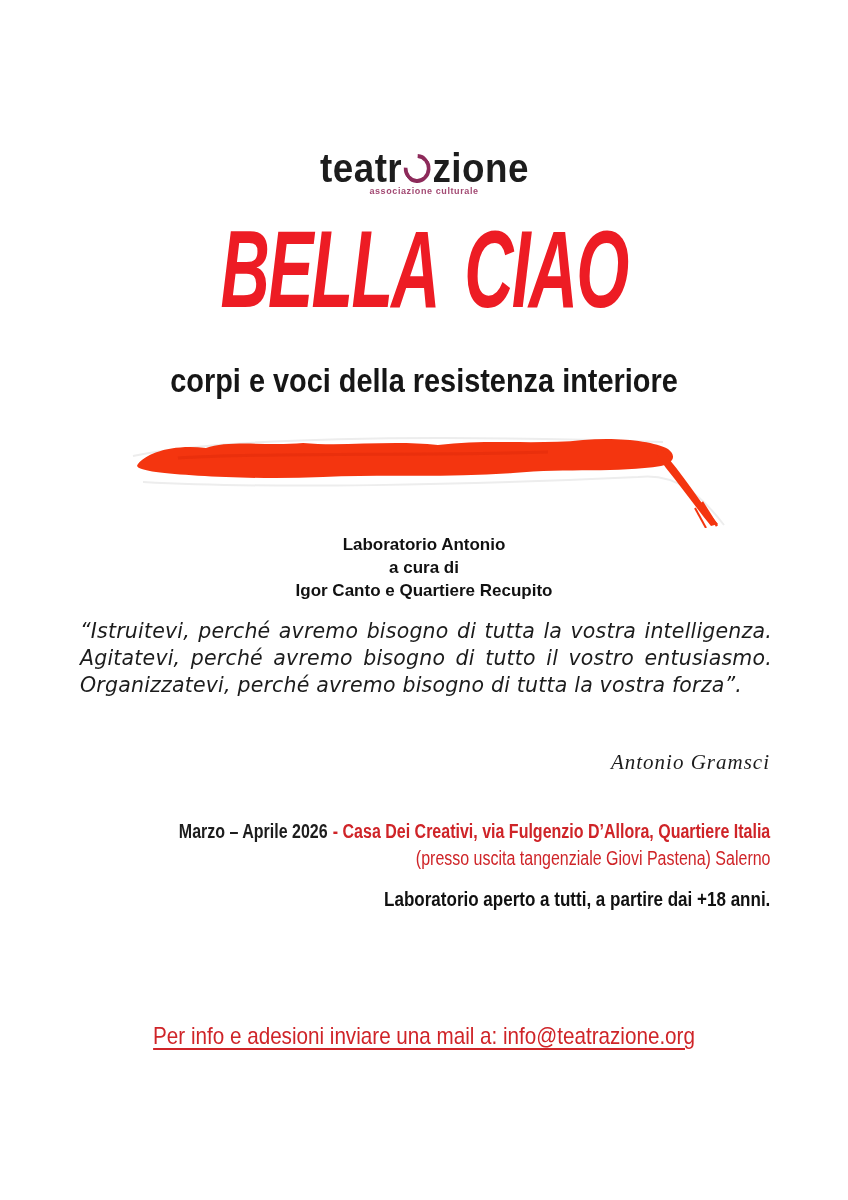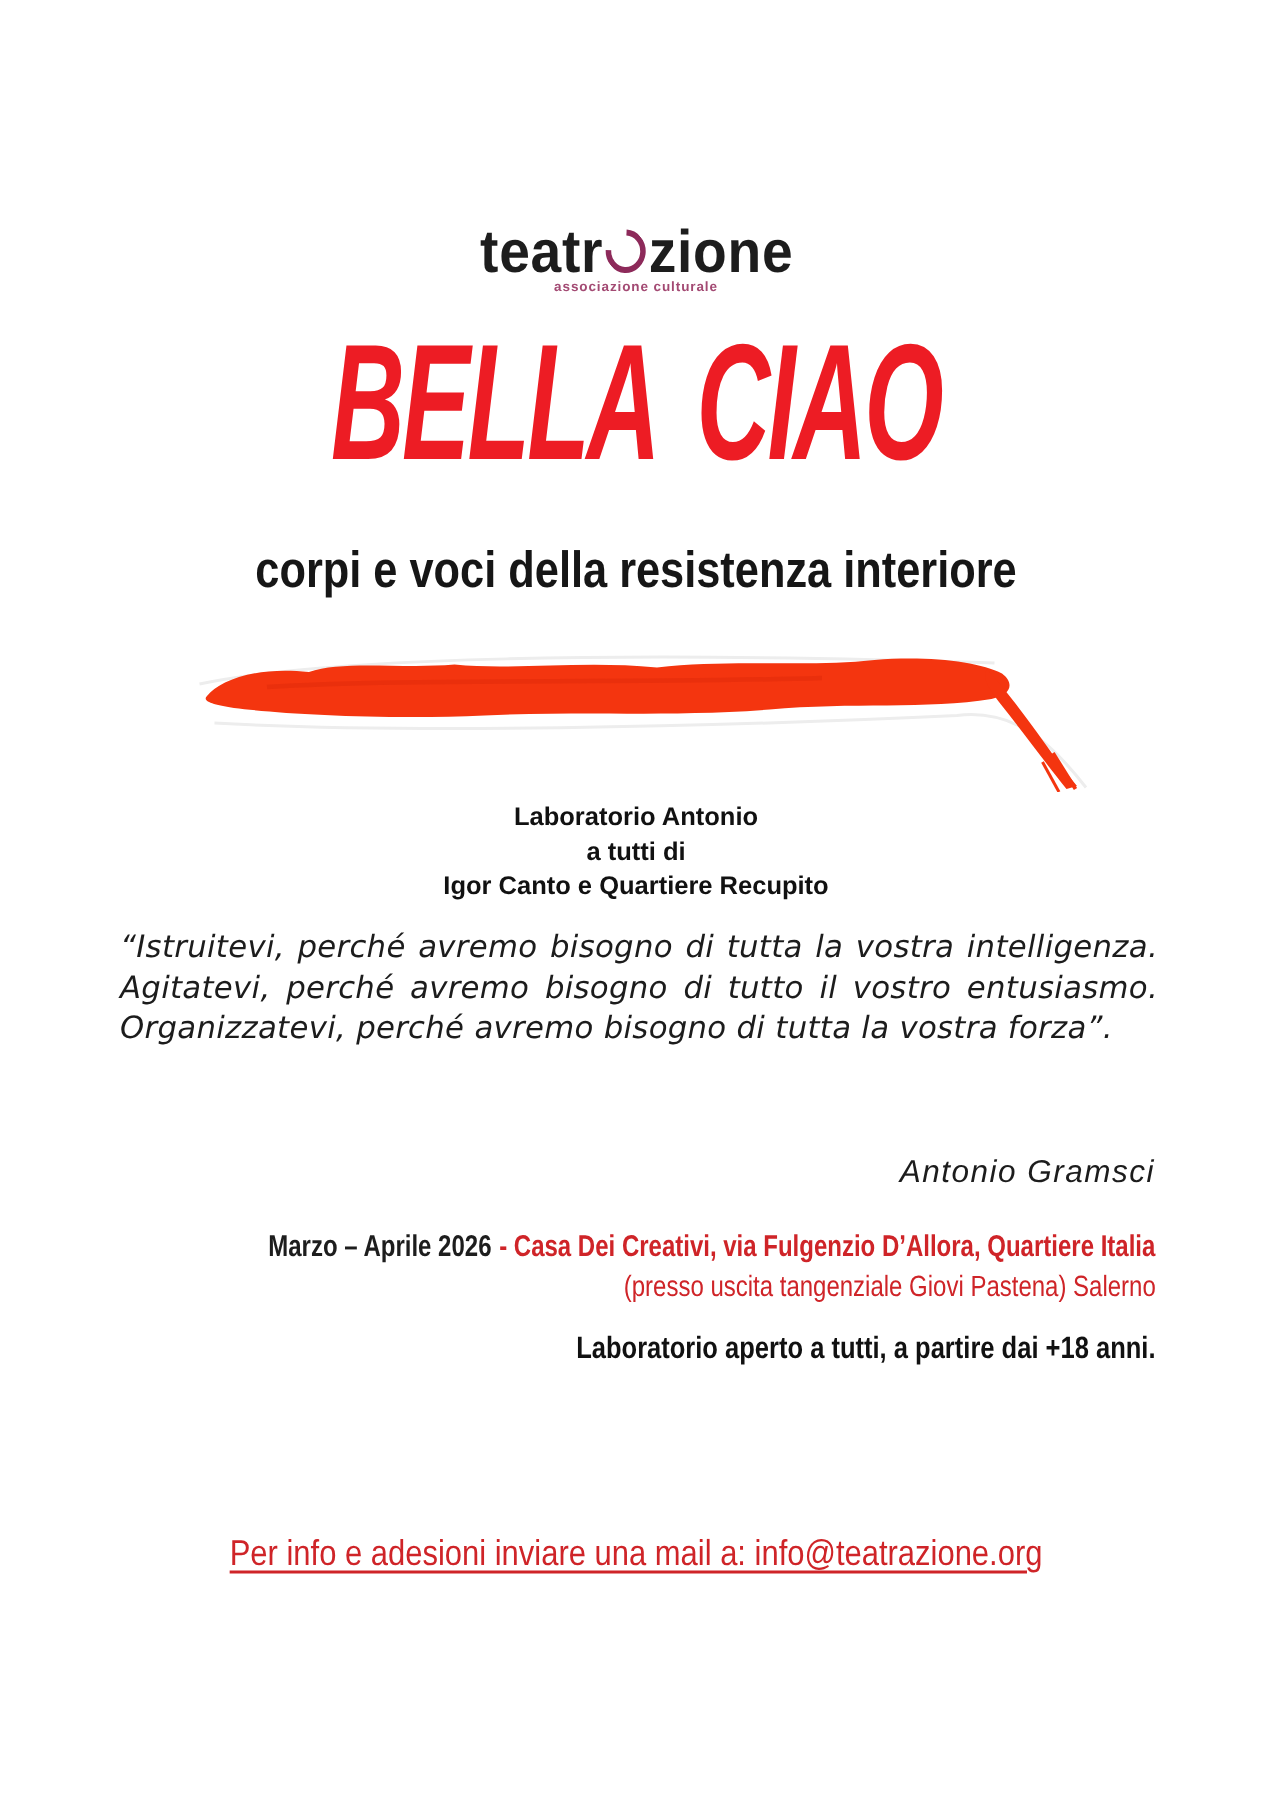--- a/index.html
+++ b/index.html
@@ -55,22 +55,22 @@
             font-size:17px;font-weight:700;line-height:23px;color:#111;}
 
   
   .quote{
     top:618px;left:80px;width:692px;
     font-family:"DejaVu Sans", sans-serif;font-style:italic;
     font-size:20.5px;line-height:27px;color:#1c1c1c;
     text-align:justify;letter-spacing:.2px;
   }
   .author{
-    top:770px;right:78px;
-    font-family:Liberation Sans, sans-serif;font-style:italic;
+    top:750px;right:78px;
+    font-family:Liberation Serif, serif;font-style:italic;
     font-size:21px;color:#1c1c1c;letter-spacing:1px;
   }
 
   
   .event-l1{top:820px;right:78px;font-size:20px;font-weight:700;white-space:nowrap;
             transform:scaleX(.8);transform-origin:right center;}
   .event-l1 .venue{color:#cf2428;margin-left:.32em;}
   .event-l2{top:847px;right:78px;font-size:19.5px;color:#cf2428;white-space:nowrap;
             transform:scaleX(.82);transform-origin:right center;}
   .audience{top:887px;right:78px;font-size:20.5px;font-weight:700;color:#111;white-space:nowrap;
@@ -104,21 +104,21 @@
     <path d="M25,66 C150,73 350,69 520,61 C560,56 585,82 606,109" stroke="#ededed" stroke-width="2" fill="none"></path>
     <path d="M20,48 C28,38 52,28 88,32 C110,24 150,30 185,27 C225,31 270,24 320,29 C370,23 420,29 465,24 C500,21 535,25 550,33 C558,39 557,47 543,50 C500,57 450,52 395,57 C330,62 270,58 205,61 C140,64 70,60 38,56 C26,54 16,52 20,48 Z" fill="#f4350f"></path>
     <path d="M60,42 C150,36 300,40 430,36" stroke="#e02a0a" stroke-width="3" fill="none" opacity=".5"></path>
     <path d="M540,30 C556,48 572,70 586,90 C591,97 596,103 600,108 L593,110 C580,94 564,72 548,52 C542,44 536,36 540,30 Z" fill="#f4350f"></path>
     <path d="M584,86 L599,110" stroke="#f4350f" stroke-width="2.5" fill="none"></path>
     <path d="M577,92 L588,112" stroke="#f4350f" stroke-width="2" fill="none"></path>
   </svg>
 
   <div class="abs workshop">
     <div>Laboratorio Antonio</div>
-    <div>a tutti di</div>
+    <div>a cura di</div>
     <div>Igor Canto e Quartiere Recupito</div>
   </div>
 
   <div class="abs quote">“Istruitevi, perché avremo bisogno di tutta la vostra intelligenza. Agitatevi, perché avremo bisogno di tutto il vostro entusiasmo. Organizzatevi, perché avremo bisogno di tutta la vostra forza”.</div>
   <div class="abs author">Antonio Gramsci</div>
 
   <div class="abs event-l1"><span class="dates">Marzo – Aprile 2026</span><span class="venue">- Casa Dei Creativi, via Fulgenzio D’Allora, Quartiere Italia</span></div>
   <div class="abs event-l2">(presso uscita tangenziale Giovi Pastena) Salerno</div>
   <div class="abs audience">Laboratorio aperto a tutti, a partire dai +18 anni.</div>
 

